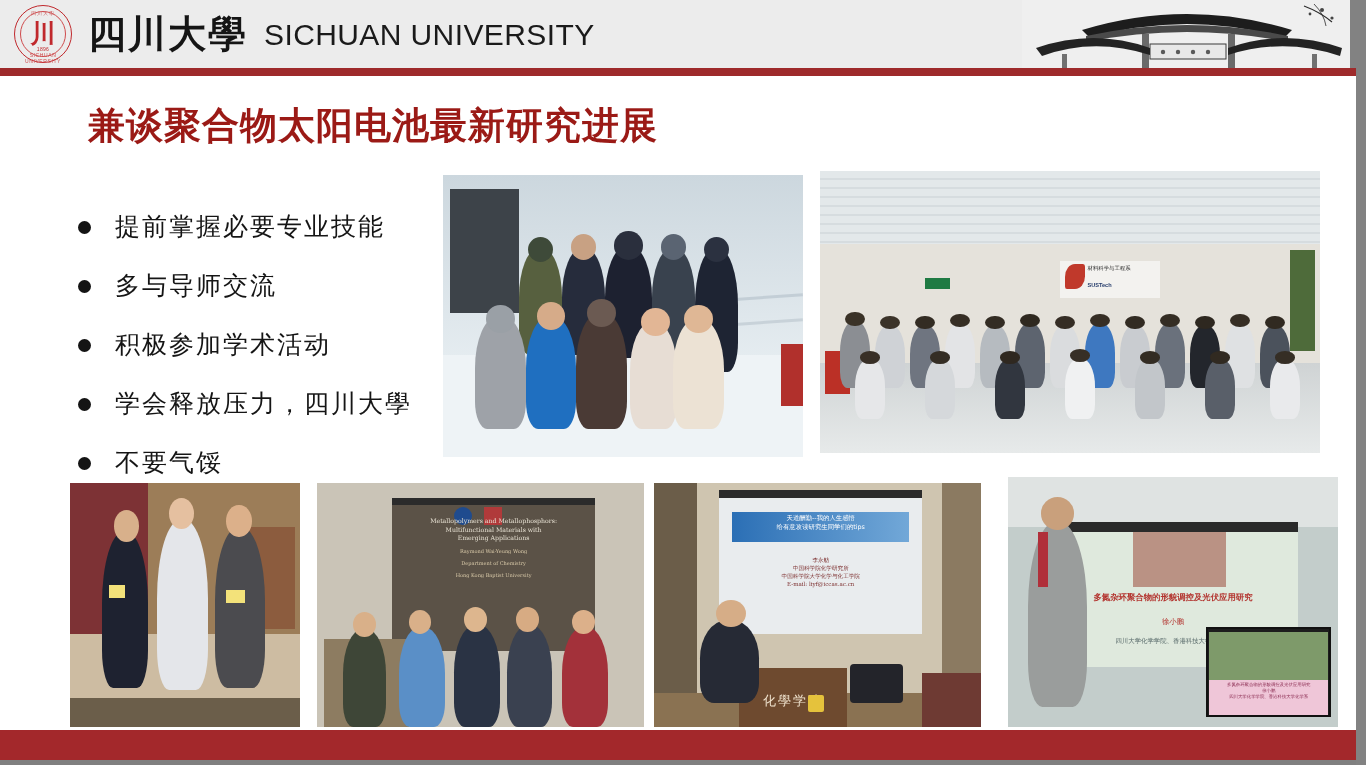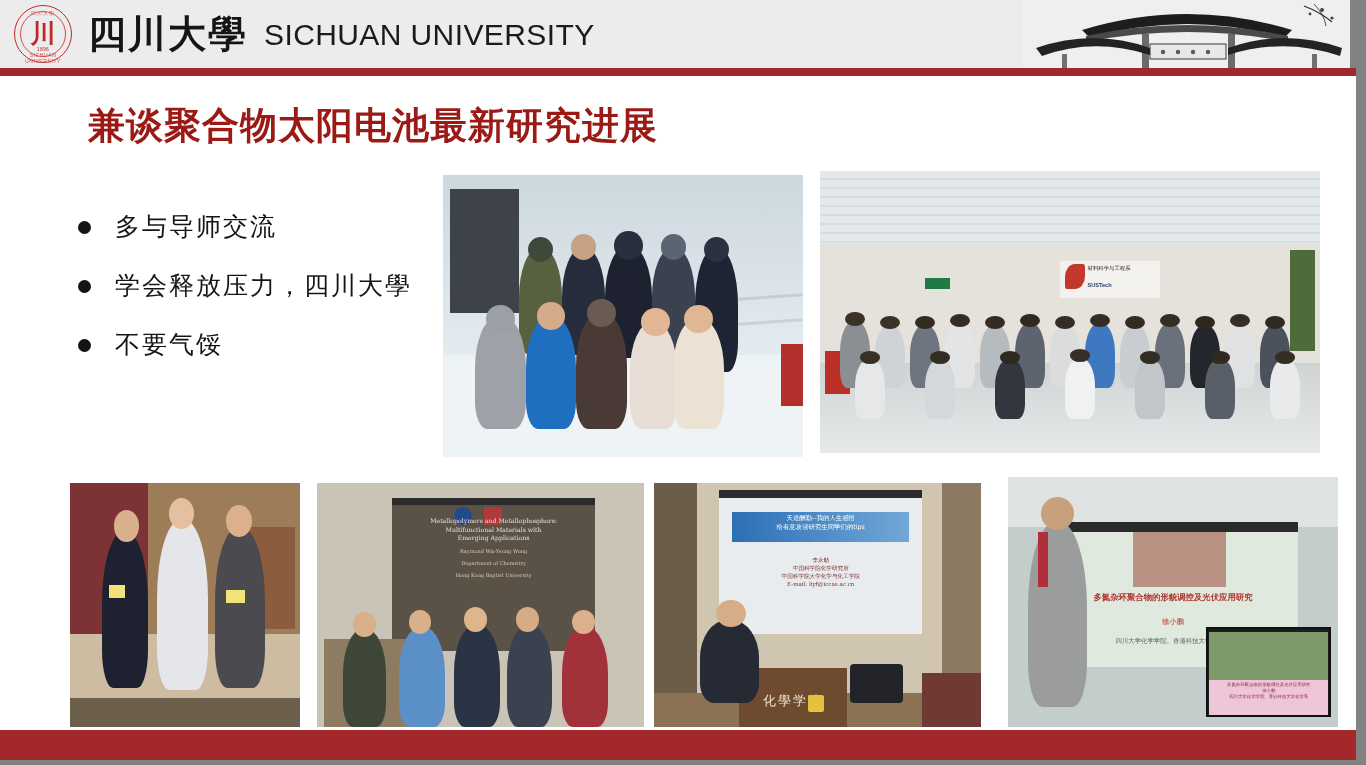--- a/index.html
+++ b/index.html
@@ -197,21 +197,29 @@
     <div style="position:absolute;left:1350px;top:0;width:6px;height:68px;background:#828282;"></div>
   </div>
 
   <div class="hdr-rule"></div>
 
   <div class="title">兼谈聚合物太阳电池最新研究进展</div>
 
   <div class="bullets">
     <div class="bullet">
       <span class="dot"></span>
+      <span class="btxt">提前掌握必要专业技能</span>
+    </div>
+    <div class="bullet">
+      <span class="dot"></span>
       <span class="btxt">多与导师交流</span>
+    </div>
+    <div class="bullet">
+      <span class="dot"></span>
+      <span class="btxt">积极参加学术活动</span>
     </div>
     <div class="bullet">
       <span class="dot"></span>
       <span class="btxt">学会释放压力，四川大學</span>
     </div>
     <div class="bullet">
       <span class="dot"></span>
       <span class="btxt">不要气馁</span>
     </div>
   </div>

